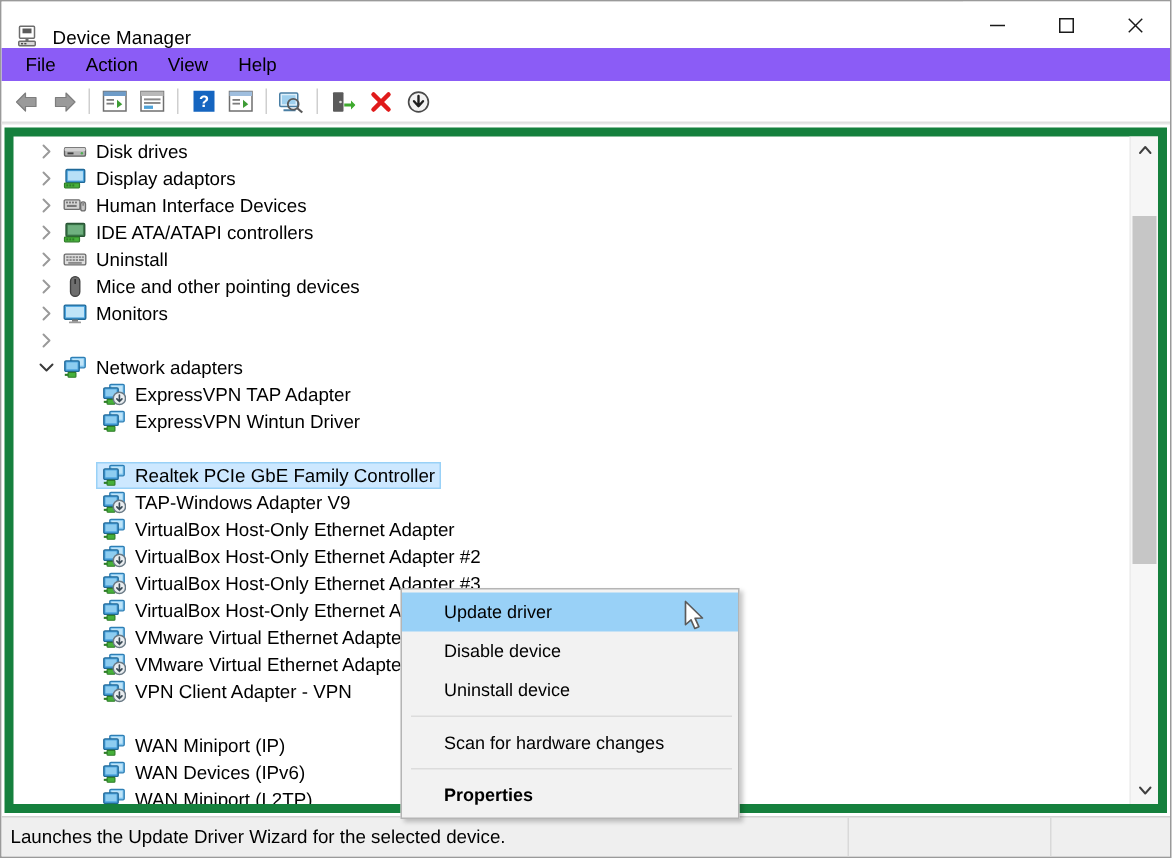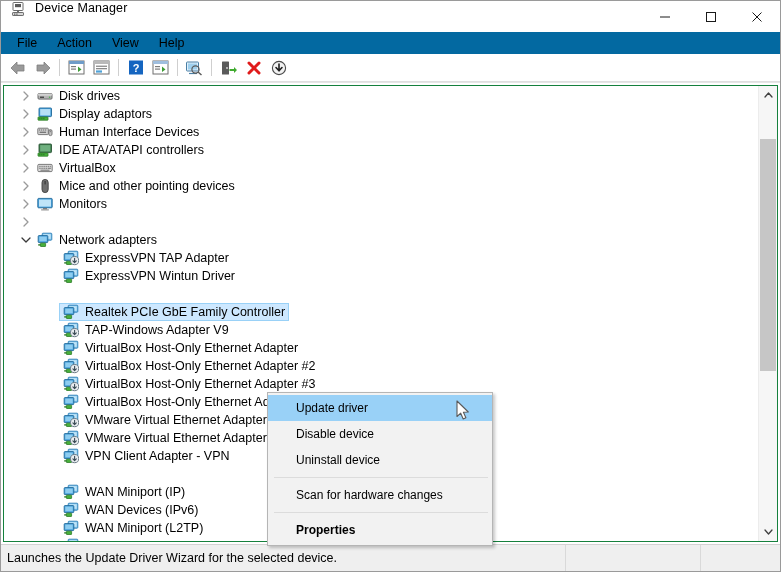--- a/index.html
+++ b/index.html
@@ -24,21 +24,21 @@
     background: #ffffff;
     overflow: hidden;
   }
 
   
   #titlebar {
     position: relative;
     height: 31px;
     background: #ffffff;
     display: flex;
-    align-items: flex-start;
+    align-items: flex-end;
   }
   #title-icon {
     margin-left: 9px;
     width: 16px;
     height: 16px;
     position: relative;
   }
   #title-text {
     margin-left: 9px;
     font-size: 12.5px;
@@ -61,21 +61,21 @@
     background: #ffffff;
   }
   .wc-btn svg { display:block; }
 
   
   #menubar {
     height: 22px;
     display: flex;
     align-items: center;
     padding-left: 6px;
-    background: #0369a1;
+    background: #8b5cf6;
     font-size: 12.5px;
   }
   .menu-item {
     padding: 2px 10px;
     color: #000;
   }
 
   
   #toolbar {
     height: 27px;
@@ -106,21 +106,21 @@
     background: #ffffff;
     border-top: 1px solid #e6e6e6;
     box-sizing: border-box;
   }
   #treepane {
     position: absolute;
     left: 2px;
     top: 2px;
     right: 2px;
     bottom: 2px;
-    border: 1px solid #15803d;
+    border: 6px solid #15803d;
     background: #ffffff;
     overflow: hidden;
     box-sizing: border-box;
   }
   #tree {
     position: absolute;
     left: 0;
     top: 1px;
     right: 19px;
     bottom: 0;
@@ -486,21 +486,21 @@
                   <rect x="8.5" y="5.8" width="1.5" height="1.3" fill="#8a8a8a"></rect>
                   <rect x="10.6" y="5.8" width="1.5" height="1.3" fill="#8a8a8a"></rect>
                   <rect x="12.7" y="5.8" width="1.2" height="1.3" fill="#8a8a8a"></rect>
                   <rect x="2.2" y="7.7" width="1.5" height="1.3" fill="#8a8a8a"></rect>
                   <rect x="4.3" y="7.7" width="1.5" height="1.3" fill="#8a8a8a"></rect>
                   <rect x="6.4" y="7.7" width="1.5" height="1.3" fill="#8a8a8a"></rect>
                   <rect x="8.5" y="7.7" width="1.5" height="1.3" fill="#8a8a8a"></rect>
                   <rect x="10.6" y="7.7" width="3.3" height="1.3" fill="#8a8a8a"></rect>
                   <rect x="3.5" y="9.6" width="9" height="1.3" fill="#8a8a8a"></rect>
                 </svg></span>
-              <span class="lbl">VirtualBox</span>
+              <span class="lbl">Uninstall</span>
             </span>
           </div>
           <div class="row" style="padding-left: 14px;">
             <span class="twisty">
               <svg width="8" height="10" viewBox="0 0 8 10">
                 <path d="M2 1 L6 5 L2 9" fill="none" stroke="#9a9a9a" stroke-width="1.3" stroke-linecap="round" stroke-linejoin="round"></path>
               </svg>
             </span>
             <span class="label-box">
               <span class="dev-icon"><svg width="16" height="16" viewBox="0 0 16 16">

